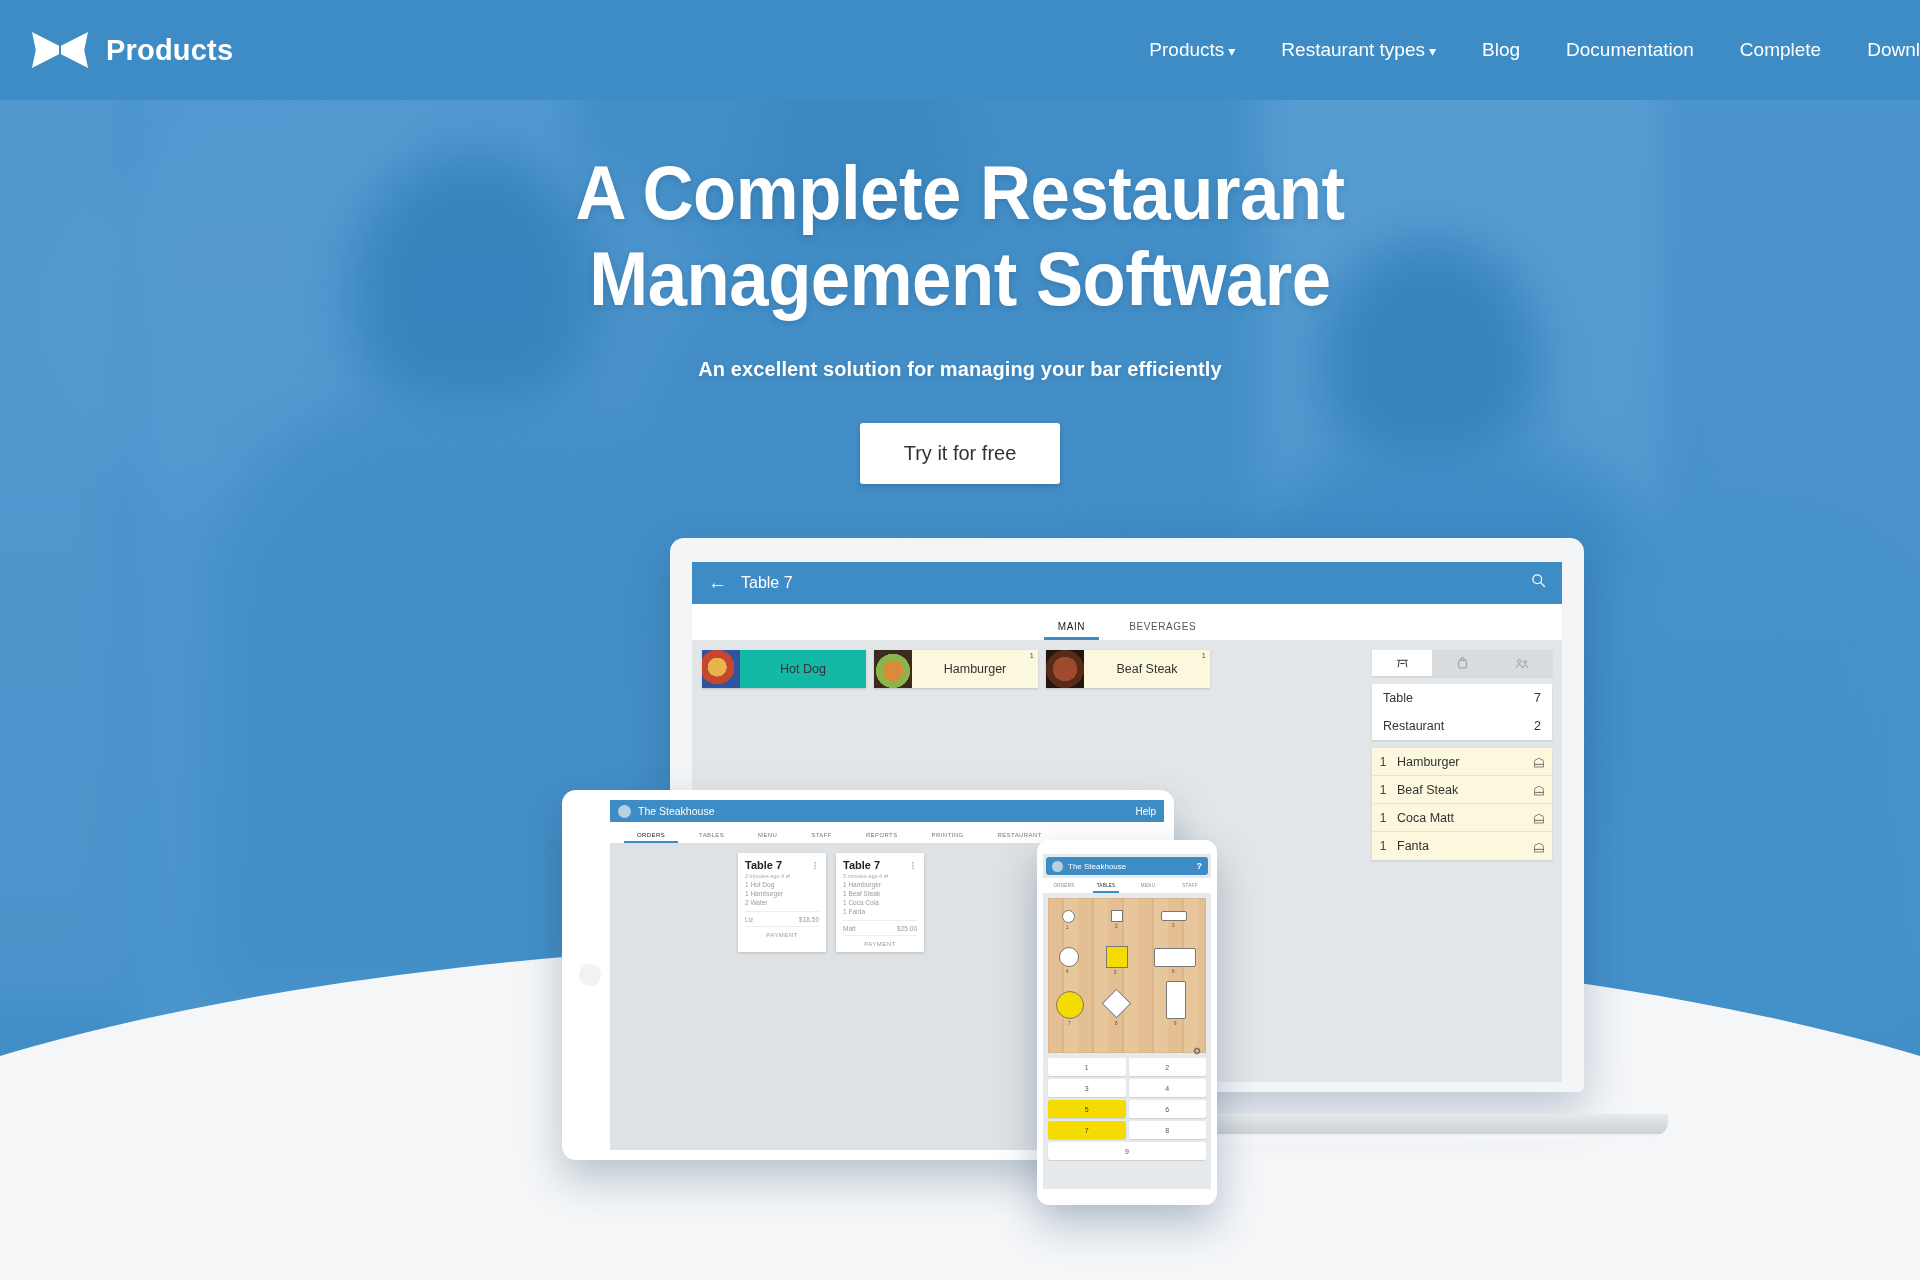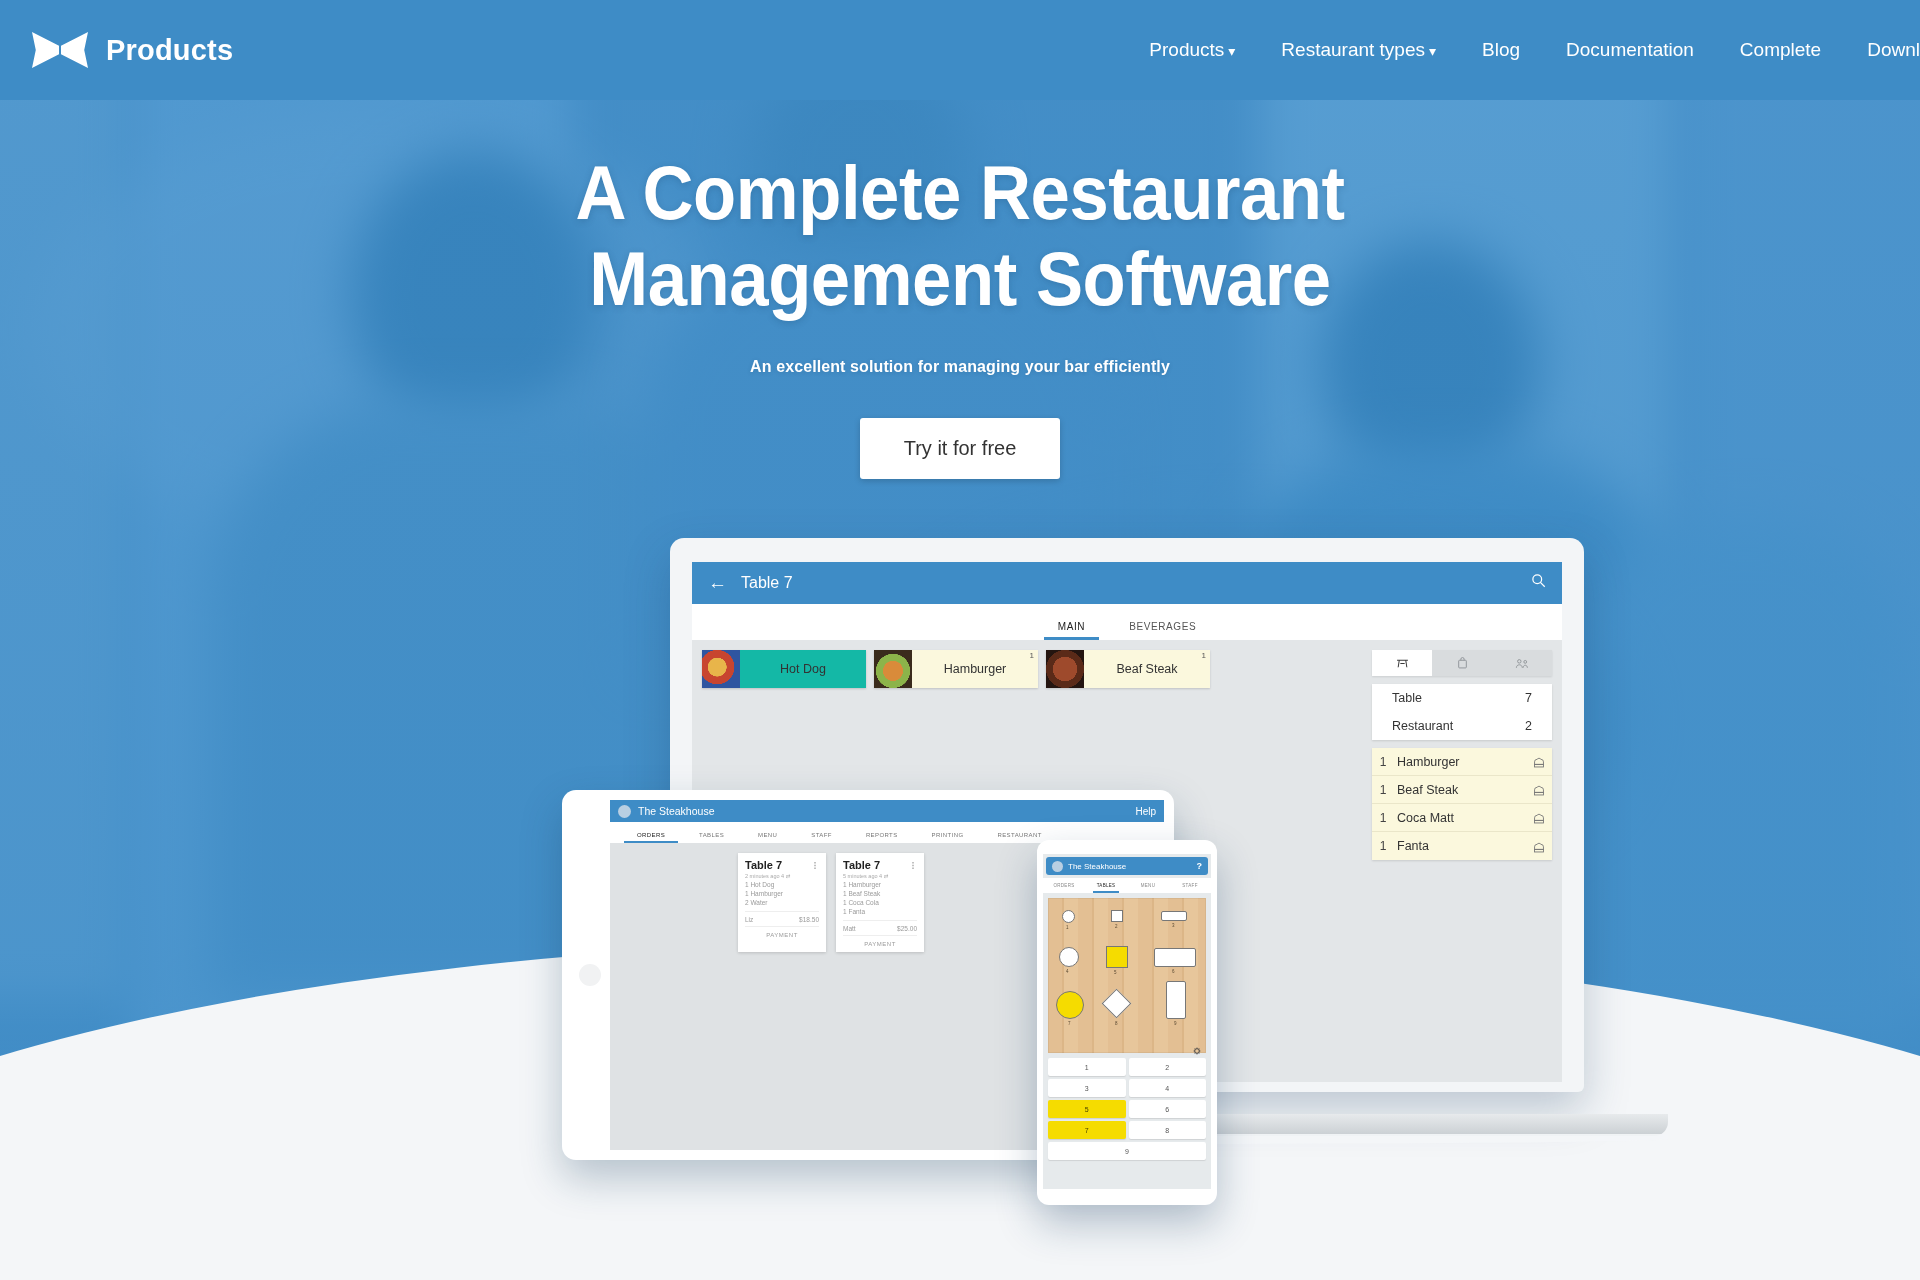--- a/index.html
+++ b/index.html
@@ -58,21 +58,21 @@
   .nav-link { color:#fff; font-size:19px; white-space:nowrap; }
   .nav-link .caret { font-size:14px; margin-left:4px; }
 
   
   .hero-content { position:absolute; top:150px; left:0; width:1920px; text-align:center; z-index:20; }
   .headline {
     color:#fff; font-size:76px; line-height:86px; font-weight:bold;
     letter-spacing:-0.5px; text-shadow:0 2px 8px rgba(20,60,95,.22);
     transform:scaleX(.93); font-stretch:condensed;
   }
-  .subhead { margin-top:36px; color:#fff; font-size:16px; font-weight:bold; letter-spacing:.1px; text-shadow:0 1px 4px rgba(20,60,95,.2); }
+  .subhead { margin-top:36px; color:#fff; font-size:20px; font-weight:bold; letter-spacing:.1px; text-shadow:0 1px 4px rgba(20,60,95,.2); }
   .cta {
     margin-top:42px; display:inline-block; background:#fff; color:#333;
     font-size:20px; padding:19px 44px; border:none; border-radius:3px;
     box-shadow:0 2px 6px rgba(0,0,0,.18); cursor:pointer;
   }
 
   
   .devices { position:absolute; left:0; top:0; width:1920px; height:1280px; z-index:25; }
 
   
@@ -110,21 +110,21 @@
   .thumb-burger { background:radial-gradient(circle at 50% 55%,#d98b3a 0 35%,#8cb44a 36% 60%,#3a2b1c 61%); }
   .thumb-steak  { background:radial-gradient(circle at 50% 50%,#9e4a2c 0 45%,#5a2a18 46% 70%,#241510 71%); }
   .menu-label { flex:1; display:flex; align-items:center; justify-content:center; font-size:12.5px; color:#333; }
   .menu-badge { position:absolute; right:4px; top:1px; font-size:8px; color:#555; }
 
   .pos-side { width:180px; display:flex; flex-direction:column; gap:8px; }
   .side-tabs { display:flex; background:#d9dcde; box-shadow:0 1px 2px rgba(0,0,0,.1); }
   .side-tab { flex:1; height:26px; display:flex; align-items:center; justify-content:center; font-size:11px; color:#8a8f93; }
   .side-tab.active { background:#fff; color:#333; }
   .side-info { background:#fff; box-shadow:0 1px 2px rgba(0,0,0,.12); }
-  .info-row { display:flex; justify-content:space-between; padding:7px 20px; font-size:12.5px; color:#333; }
+  .info-row { display:flex; justify-content:space-between; padding:7px 11px; font-size:12.5px; color:#333; }
   .order-list { box-shadow:0 1px 2px rgba(0,0,0,.12); }
   .order-row { display:flex; align-items:center; background:#fbf8dd; border-bottom:1px solid #eae6c9; height:28px; padding:0 6px; gap:9px; }
   .order-row:last-child { border-bottom:none; }
   .oq { font-size:12px; color:#444; width:10px; text-align:center; }
   .on { font-size:12.5px; color:#333; flex:1; }
   .chef { width:14px; height:13px; flex:none; }
 
   
   .tablet {
     position:absolute; left:562px; top:790px; width:612px; height:370px;

